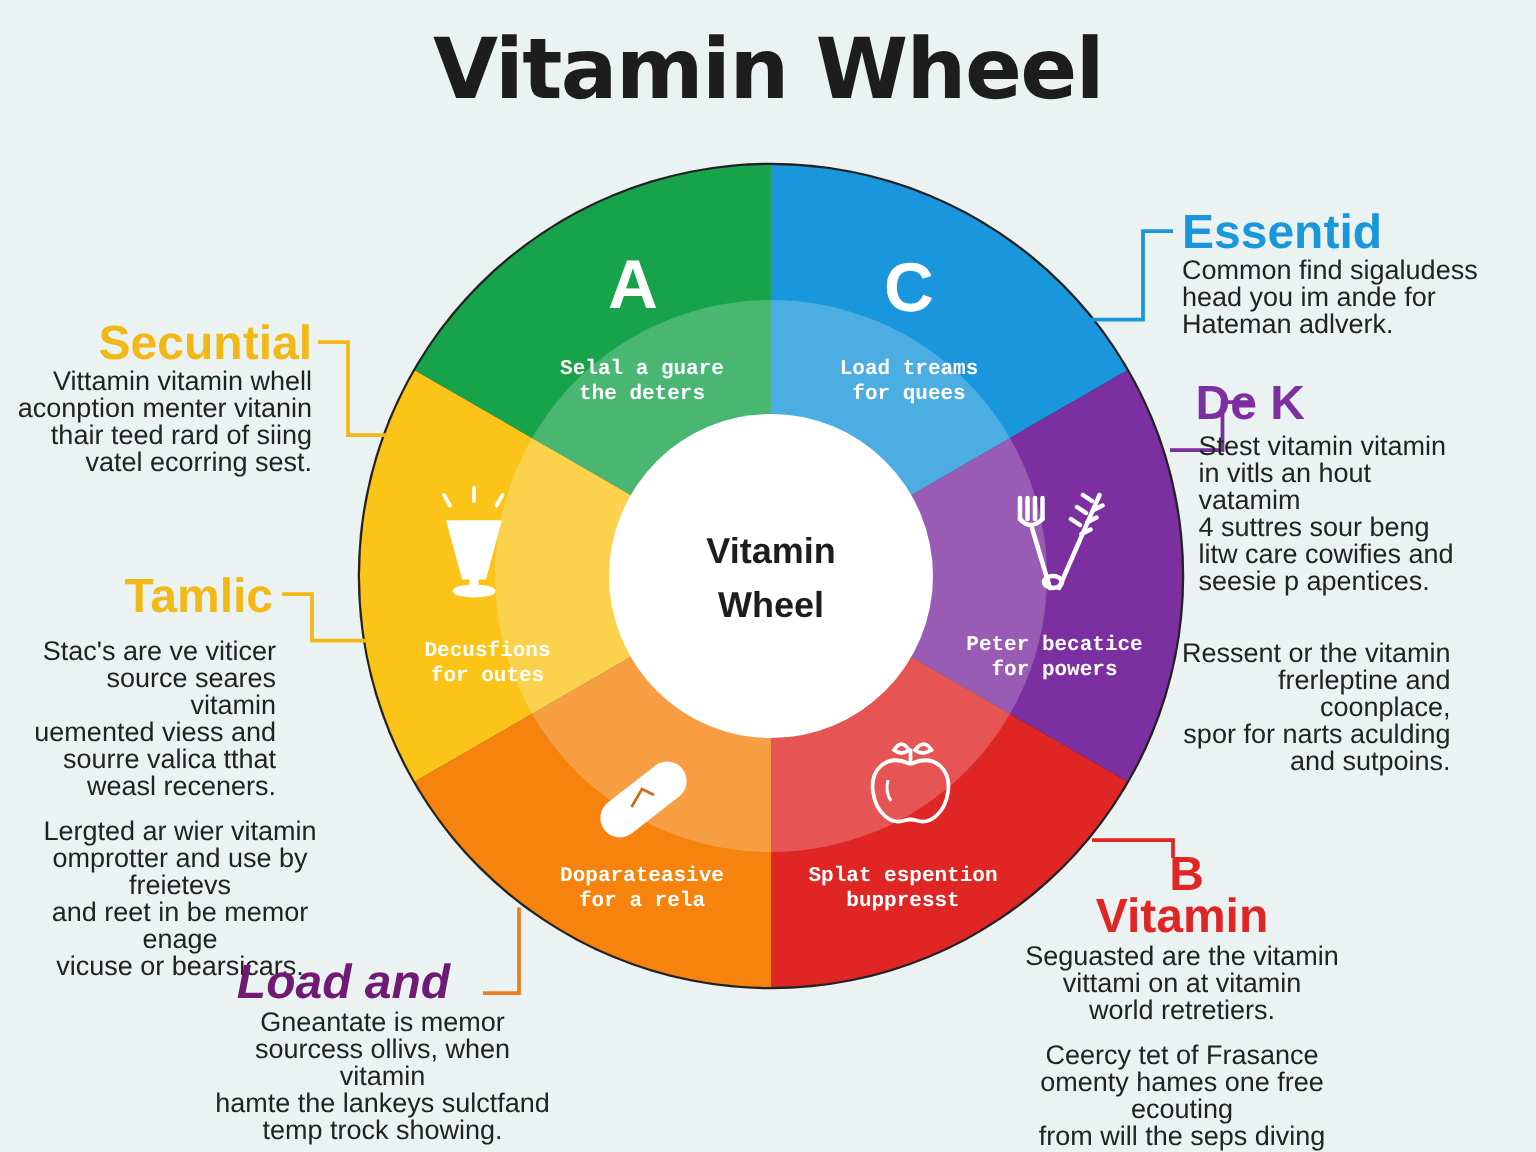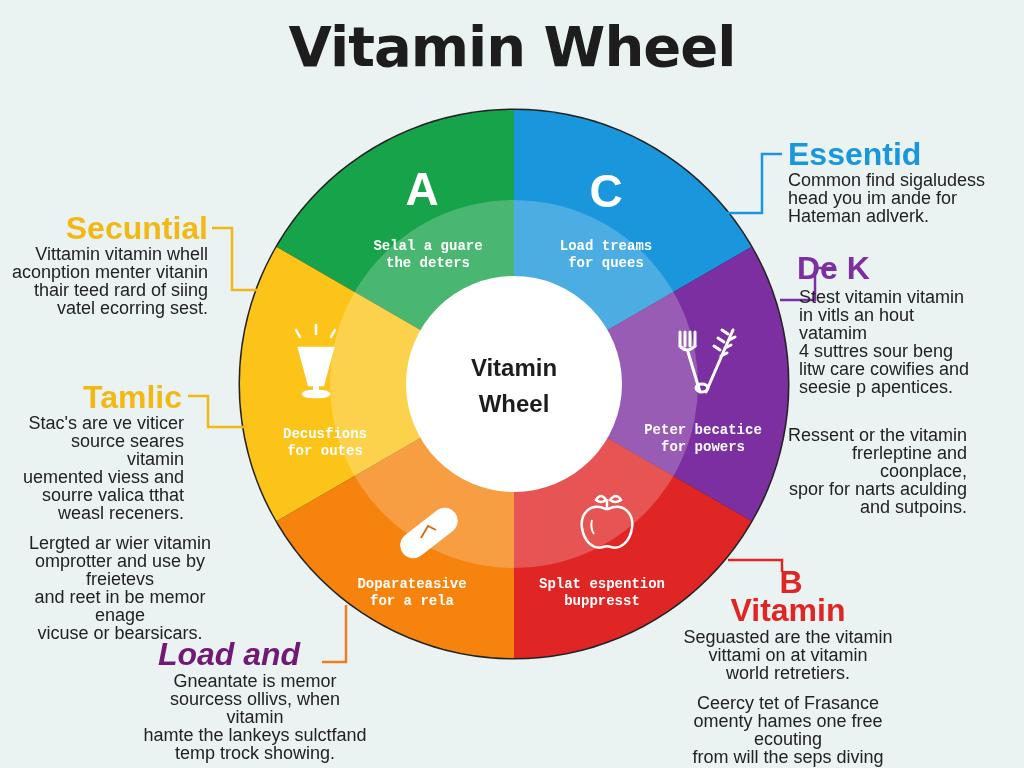--- a/index.html
+++ b/index.html
@@ -100,39 +100,39 @@
 <div class="slice-letter" style="left:566px; top:164px;">C</div>
 
 <div class="slice-label" style="left:348px; top:238px; white-space:pre-line;">Selal a guare
 the deters</div>
 <div class="slice-label" style="left:526px; top:238px; white-space:pre-line;">Load treams
 for quees</div>
 <div class="slice-label" style="left:623px; top:422px; white-space:pre-line;">Peter becatice
 for powers</div>
 <div class="slice-label" style="left:522px; top:576px; white-space:pre-line;">Splat espention
 buppresst</div>
-<div class="slice-label" style="left:332px; top:576px; white-space:pre-line;">Doparateasive
+<div class="slice-label" style="left:348px; top:576px; white-space:pre-line;">Doparateasive
 for a rela</div>
 <div class="slice-label" style="left:245px; top:426px; white-space:pre-line;">Decusfions
 for outes</div>
 
 <div class="center-label" style="white-space:pre-line;">Vitamin
 Wheel</div>
 
 <div class="callout right-al" style="left:10px; top:214px; width:198px;">
   <div class="heading" style="color:#f2b816;">Secuntial</div>
   <p style="margin-top:3px;">Vittamin vitamin whell
 aconption menter vitanin
 thair teed rard of siing
 vatel ecorring sest.</p>
 </div>
 
 <div class="callout center-al" style="left:20px; top:383px; width:200px;">
   <div class="heading" style="color:#f2b816; text-align:right; padding-right:38px;">Tamlic</div>
-  <p style="margin-top:3px; text-align:right; padding-right:36px;">Stac's are ve viticer
+  <p style="margin-top:14px; text-align:right; padding-right:36px;">Stac's are ve viticer
 source seares vitamin
 uemented viess and
 sourre valica tthat
 weasl receners.</p>
   <p>Lergted ar wier vitamin
 omprotter and use by freietevs
 and reet in be memor enage
 vicuse or bearsicars.</p>
 </div>
 

